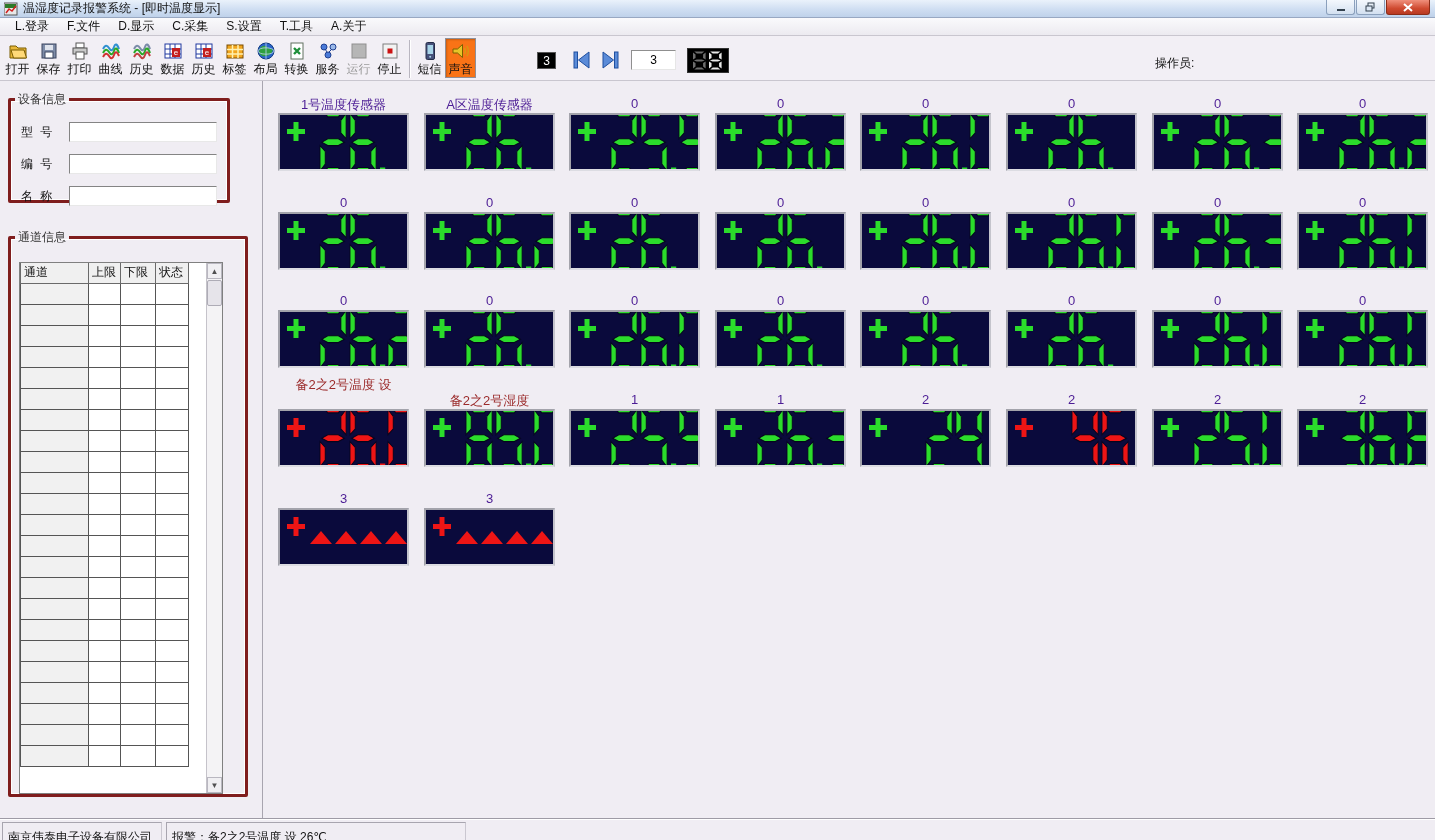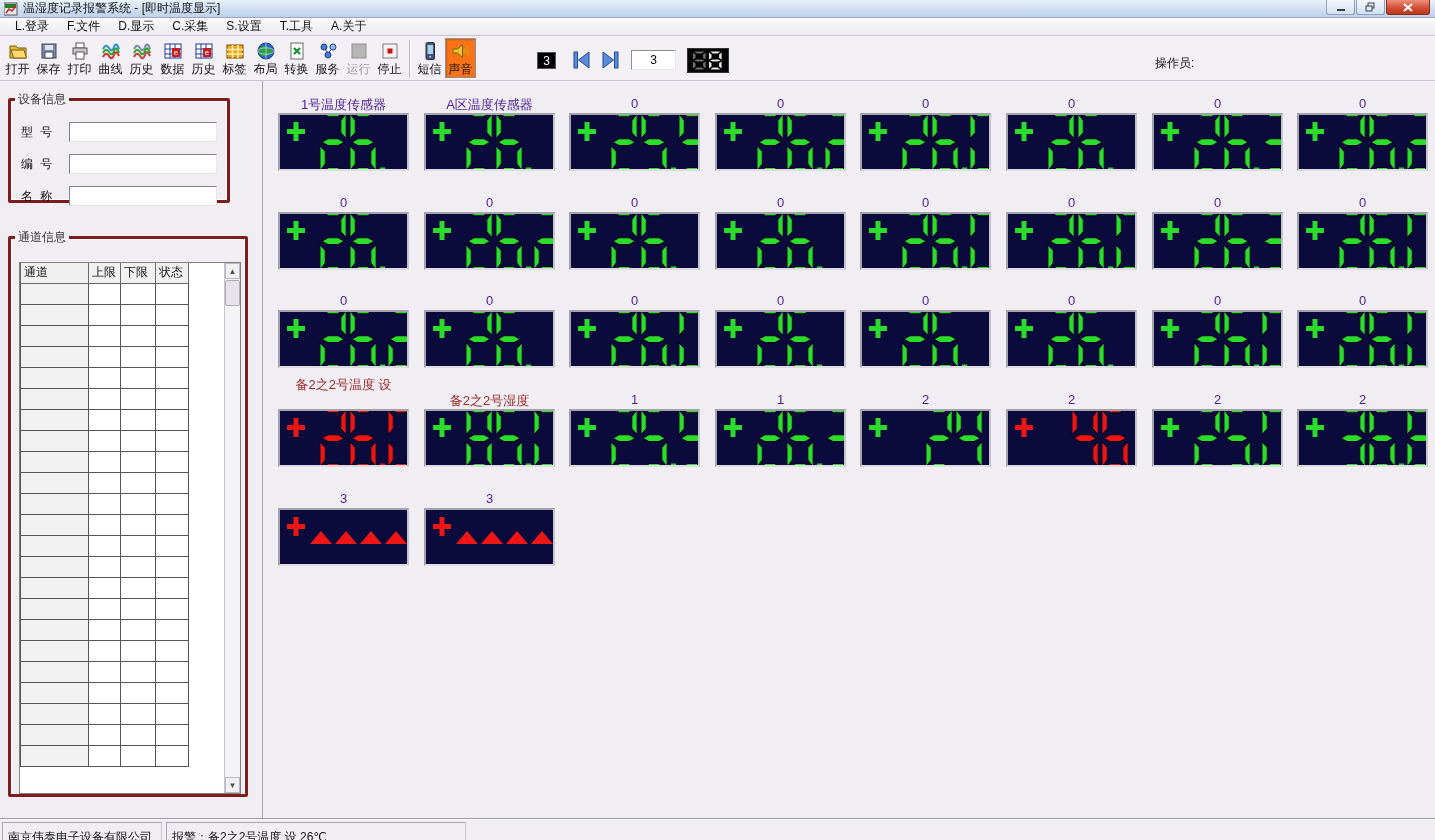--- a/index.html
+++ b/index.html
@@ -60,21 +60,21 @@
     box-shadow:inset 0 0 0 1px #ffffff; padding:4px 0; }
   fieldset.grp legend { font-size:12px; color:#333; padding:0 3px; margin-left:4px; }
   .grp-device { left:8px; top:10px; width:222px; height:112px; }
   .grp-channel { left:8px; top:148px; width:240px; height:568px; }
 
   .devrow { position:absolute; left:10px; display:flex; align-items:center; }
   .devrow .flabel { width:48px; color:#111; letter-spacing:2px; }
   .devrow input { width:148px; height:20px; background:#fff; border:1px solid #848484;
     border-bottom-color:#e8e8e8; border-right-color:#e8e8e8; font-family:inherit; }
 
-  .listview { position:absolute; left:8px; top:16px; width:222px; height:532px;
+  .listview { position:absolute; left:8px; top:16px; width:204px; height:532px;
     border:1px solid #808080; background:#fff; overflow:hidden; }
   .lvtable { border-collapse:collapse; table-layout:fixed; }
   .lvtable th { background:#f0f0f0; border:1px solid #6a6a6a; border-top:none;
     font-weight:normal; font-size:12px; height:20px; text-align:left; padding-left:3px; color:#111; }
   .lvtable td { border:1px solid #555; height:21px; background:#fff; }
   .lvtable td.rowhdr { background:#f1f1f1; }
   .vscroll { position:absolute; right:0; top:0; width:16px; height:530px; background:#f4f3f5;
     border-left:1px solid #c5c3ca; }
   .sbtn { position:absolute; left:0; width:15px; height:16px; background:#f0eff2;
     border:1px solid #b9b7c0; display:flex; align-items:center; justify-content:center;

